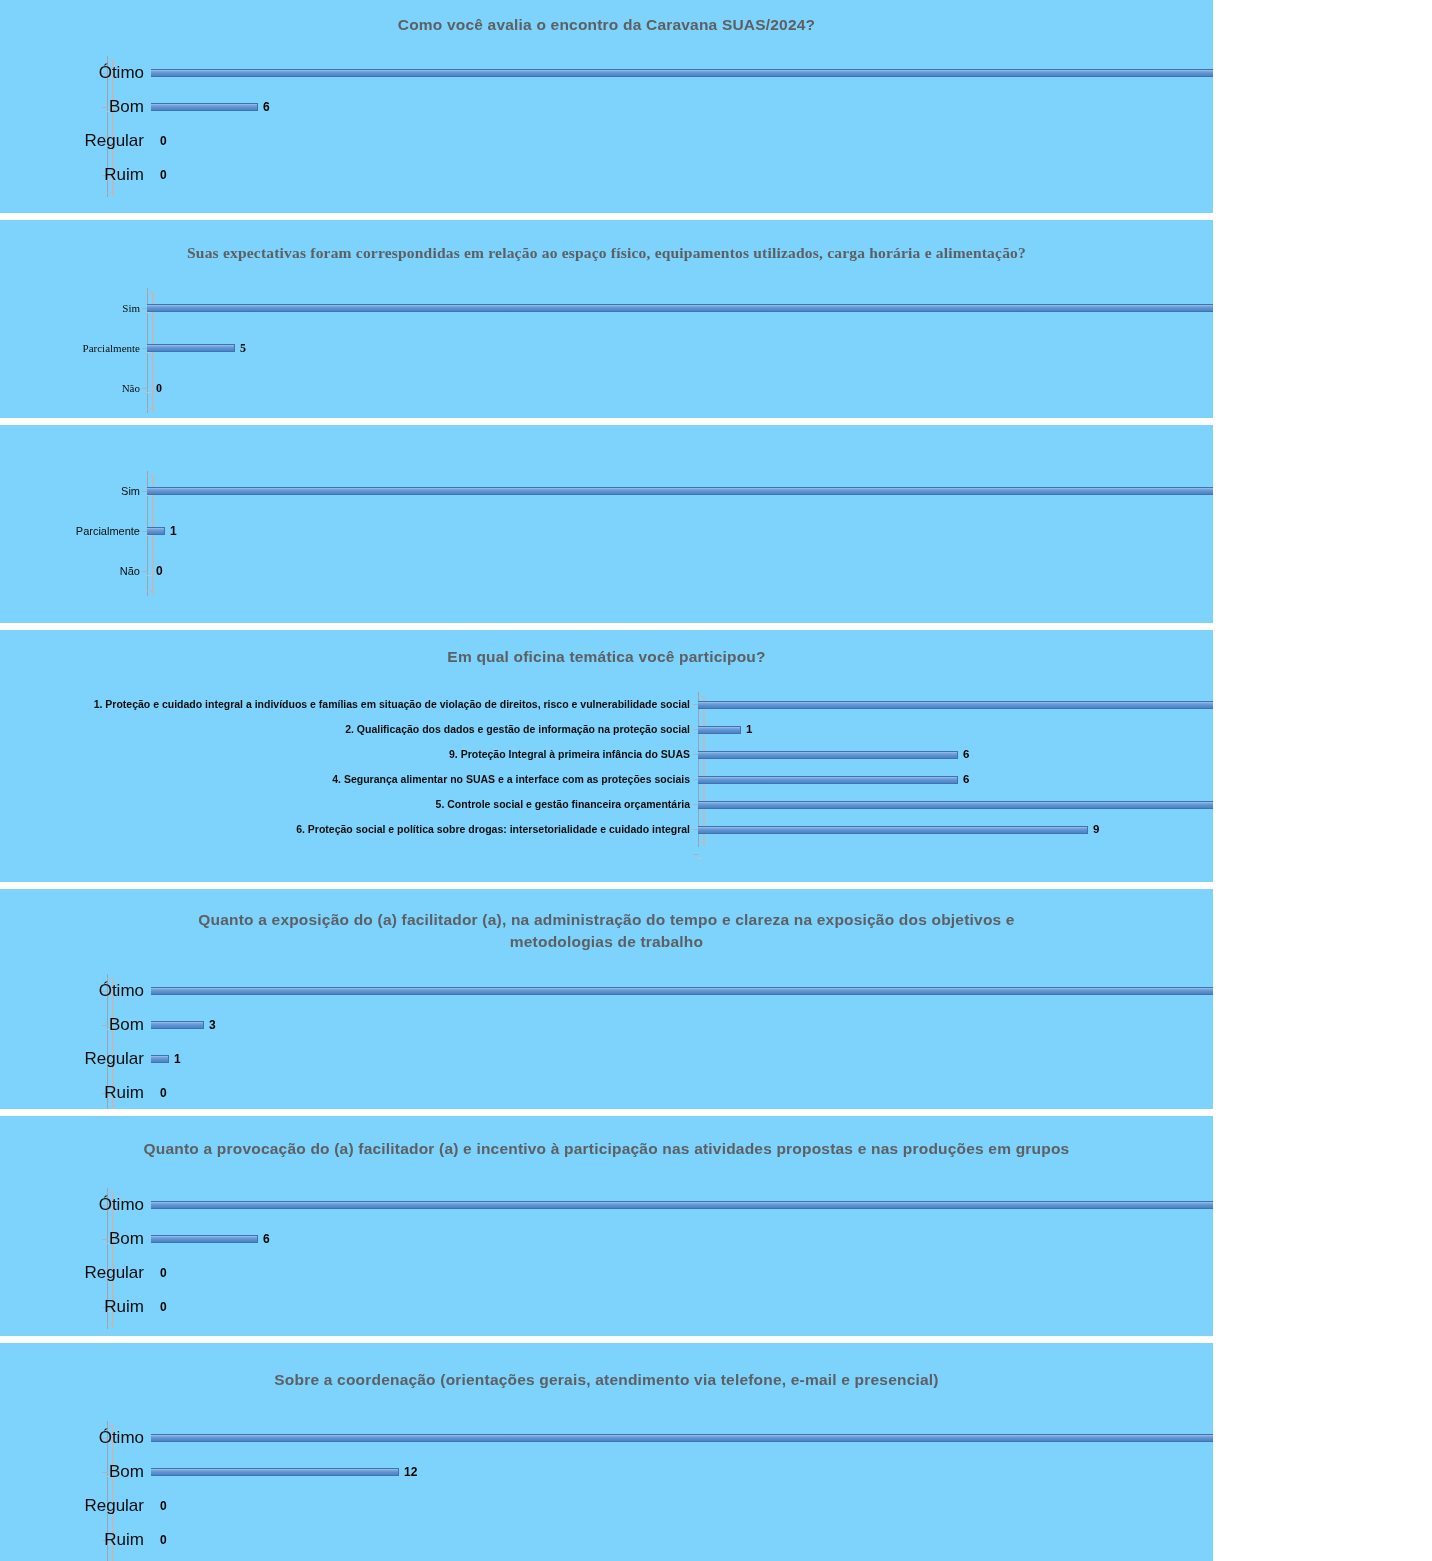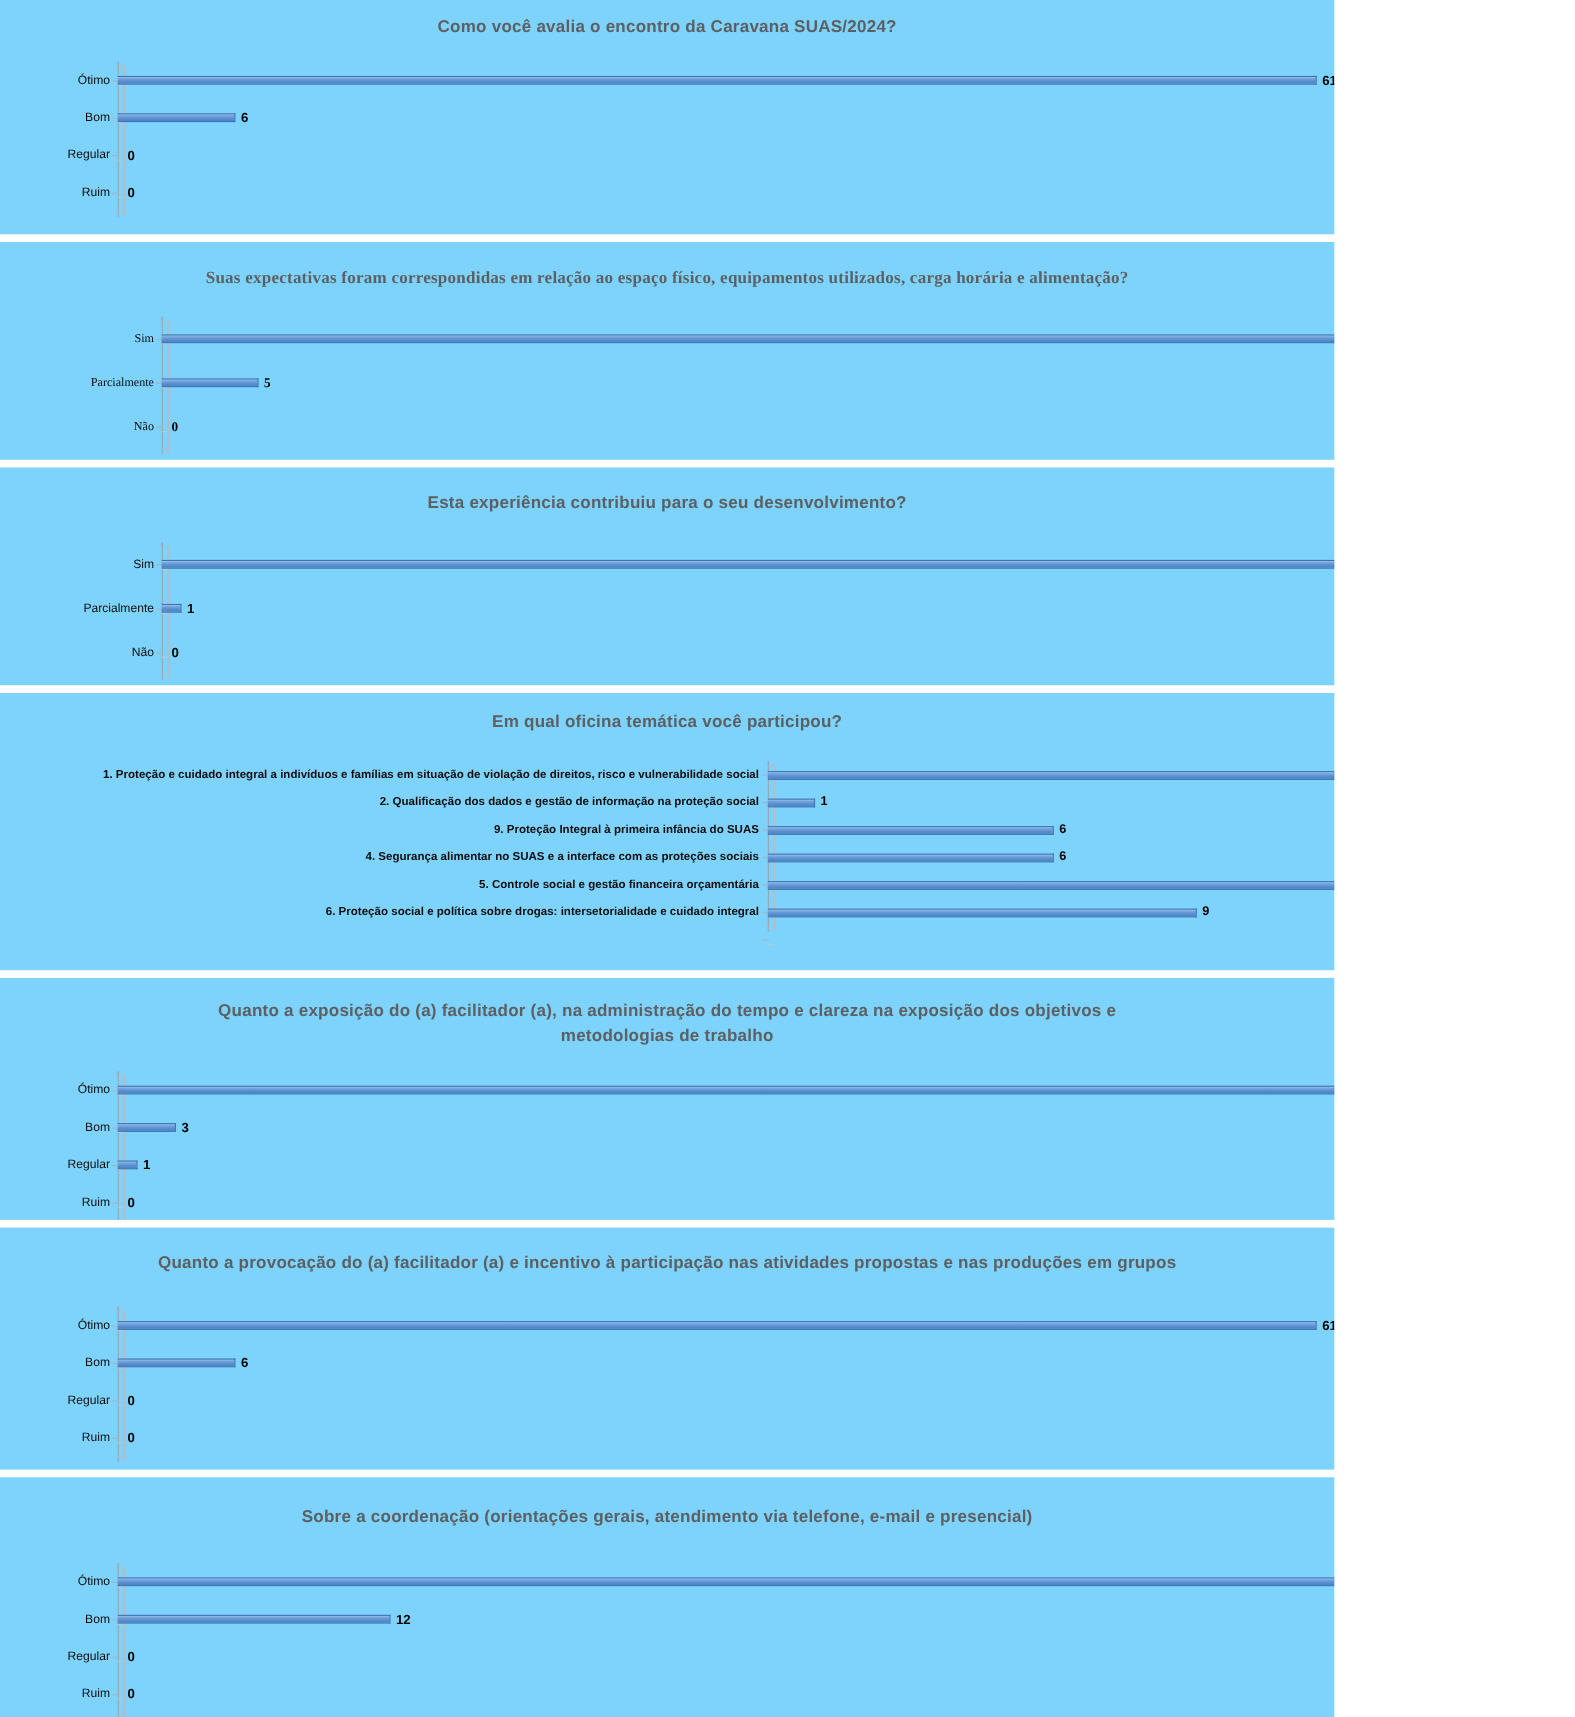--- a/index.html
+++ b/index.html
@@ -144,21 +144,21 @@
   }
   .tick2 {
     position: absolute;
     left: 0px;
     width: 5px;
     height: 1px;
     background: #c0c6d0;
   }
 
   
-  .c-std .cat-label { width: 107px; font-size: 11px; }
+  .c-std .cat-label { width: 107px; font-size: 17px; margin-left: 44px; }
   .c-std .row { height: 34px; }
   .c-std .axis { left: 107px; }
 
   .c-wide .cat-label { width: 147px; font-size: 11px; }
   .c-wide .row { height: 40px; }
   .c-wide .axis { left: 147px; }
 
   .c-oficina .cat-label {
     width: 698px;
     font-size: 10.5px;
@@ -257,21 +257,20 @@
         <div class="bar-area">
           <div class="bar zero" style="width:4px"></div>
           <div class="val-label">0</div>
         </div>
       </div>
     </div>
   </div>
 </div>
 
 <div class="panel" style="height:198px;padding-top:22px;">
-  <div class="chart-title">Esta experiência contribuiu para o seu desenvolvimento?</div>
   <div class="plot c-wide" style="margin-top:24px;">
     <div class="rows">
       <div class="axis">
         <div class="line-back"></div>
           <div class="line-front"></div>
         <div class="cap-top"></div>
           <div class="cap-bot"></div>
         <div class="tick" style="top:20px"></div>
           <div class="tick2" style="top:24px"></div>
         <div class="tick" style="top:60px"></div>

